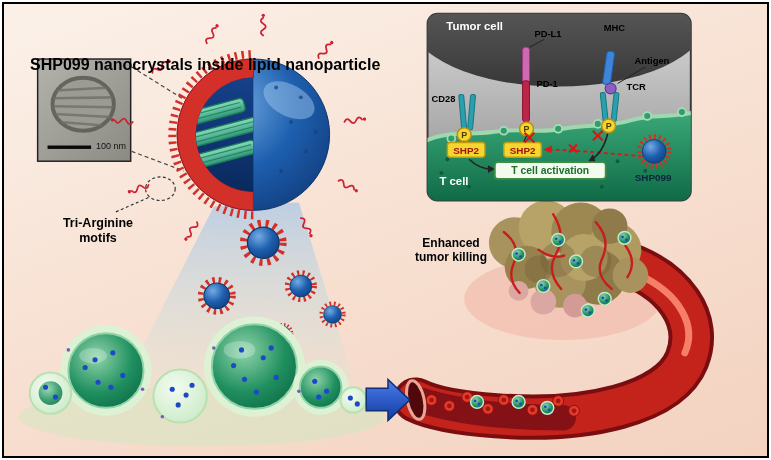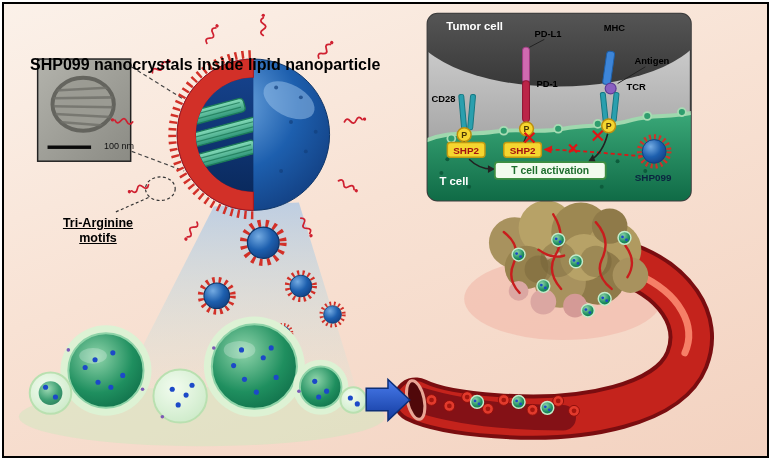--- a/index.html
+++ b/index.html
@@ -376,17 +376,18 @@
             <circle cx="212" cy="350" r="1.8"></circle>
         <circle cx="298" cy="394" r="1.8"></circle>
             <circle cx="160" cy="420" r="1.8"></circle>
       </g>
     </g>
 
     <polygon points="366,391 388,391 388,382 410,403 388,424 388,414 366,414" fill="url(#arrowGrad)" stroke="#0c2f77" stroke-width="1.5"></polygon>
   </svg>
 
   <div class="lbl" style="left:26px;top:8px;width:420px;font-size:16px;margin-top:44px;">SHP099 nanocrystals inside lipid nanoparticle</div>
-  <div class="lbl" style="left:100px;top:137px;font-size:9px;font-weight:normal;color:#111;">100 nm</div>
-  <div class="lbl center" style="left:46px;top:212px;width:96px;font-size:12.5px;text-decoration:underline;">Tri-Arginine motifs</div>
+  <div class="lbl" style="left:92px;top:137px;font-size:9px;font-weight:normal;color:#111;">100 nm</div>
+  <div class="lbl center" style="left:46px;top:212px;width:96px;font-size:12.5px;">Tri-Arginine motifs</div>
+  <div class="lbl center" style="left:404px;top:232px;width:86px;font-size:12px;">Enhanced tumor killing</div>
 
   </div>
 </div>
 
 </body></html>

